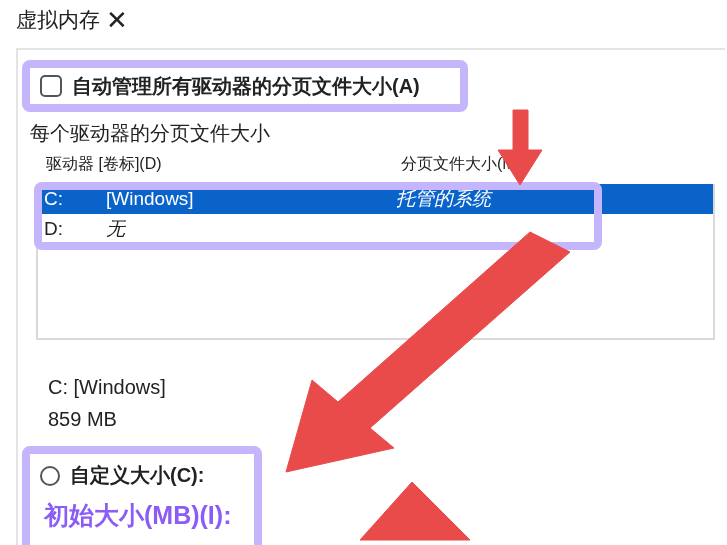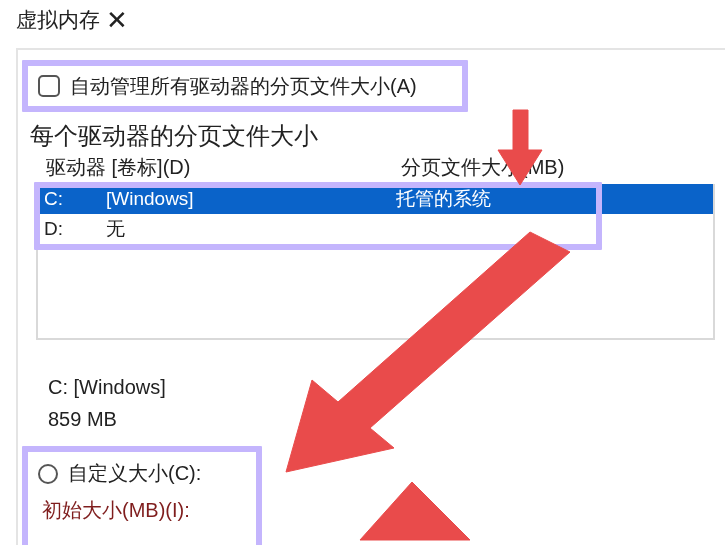--- a/index.html
+++ b/index.html
@@ -33,22 +33,23 @@
     left: 16px;
     top: 48px;
     right: 2px;
     height: 520px;
     border: 2px solid #e4e4e4;
     border-right: none;
     padding: 14px 0 0 0;
   }
 
   .highlight-box {
-    border: 6px solid #c4b5fd;
-    border-radius: 1px;
+    border: 8px solid #c4b5fd;
+    border-radius: 8px;
+    font-weight: bold;
   }
 
   .auto-manage-box {
     position: absolute;
     left: 4px; top: 10px;
     width: 446px;
     height: 52px;
     display: flex;
     align-items: center;
     padding-left: 10px;
@@ -59,30 +60,30 @@
     border-radius: 5px;
     margin-right: 10px;
     flex: 0 0 auto;
   }
   .auto-manage-box .lbl { font-size: 20px; }
 
   .section-label {
     position: absolute;
     left: 12px;
     top: 70px;
-    font-size: 24px;
+    font-size: 20px;
   }
 
   .list-header {
     position: absolute;
     left: 28px;
     top: 104px;
     right: 10px;
     display: flex;
-    font-size: 20px;
+    font-size: 16px;
   }
   .list-header .col-drive { width: 355px; }
   .list-header .col-size  { flex: 1; }
 
   .drive-list-box {
     position: absolute;
     left: 18px;
     top: 134px;
     right: 10px;
     height: 156px;
@@ -97,21 +98,21 @@
     height: 30px;
     font-size: 19px;
     padding-left: 6px;
   }
   .drive-row.selected {
     background: #0a63c9;
     color: #fff;
   }
   .drive-row .letter { width: 62px; }
   .drive-row .label  { width: 290px; }
-  .drive-row .size   { flex: 1; }
+  .drive-row .size   { flex: 1; font-style: italic; }
 
   .drive-highlight {
     position: absolute;
     left: 16px;
     top: 132px;
     width: 568px;
     height: 68px;
     pointer-events: none;
   }
 
@@ -142,22 +143,22 @@
   }
   .radio {
     width: 20px; height: 20px;
     border: 2px solid #555;
     border-radius: 50%;
     margin-right: 10px;
     flex: 0 0 auto;
   }
   .radio-row .rlbl { font-size: 20px; }
   .initial-label {
-    color: #7f1d1d;
-    font-size: 20px;
+    color: #8b5cf6;
+    font-size: 25px;
     padding-left: 4px;
   }
 
   
   .arrow-svg {
     position: absolute;
     pointer-events: none;
   }
 </style>
 </head>

